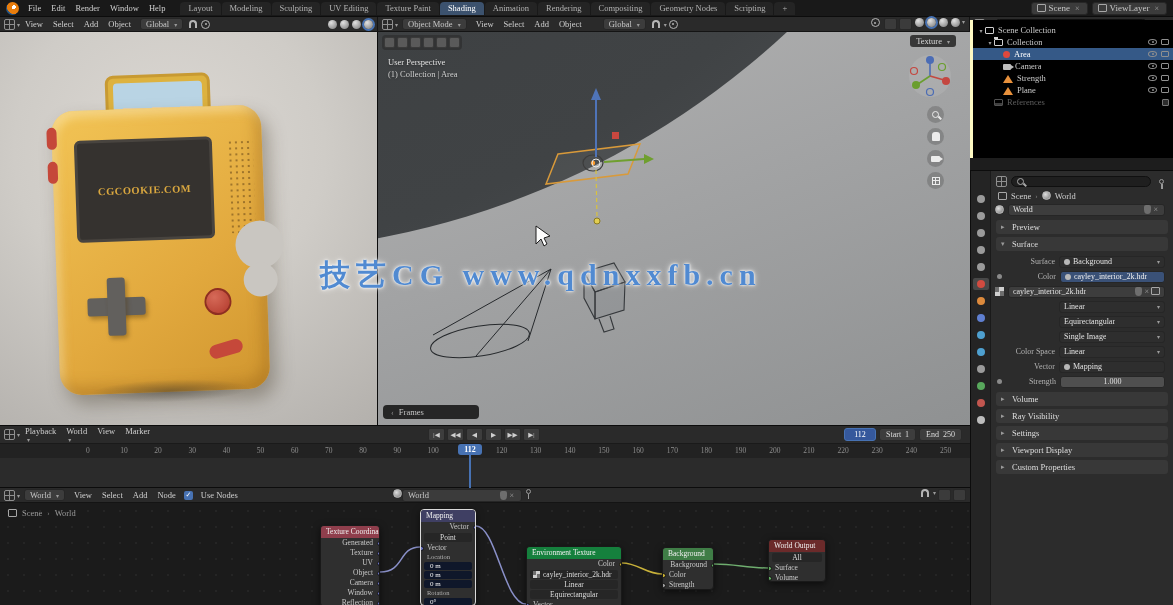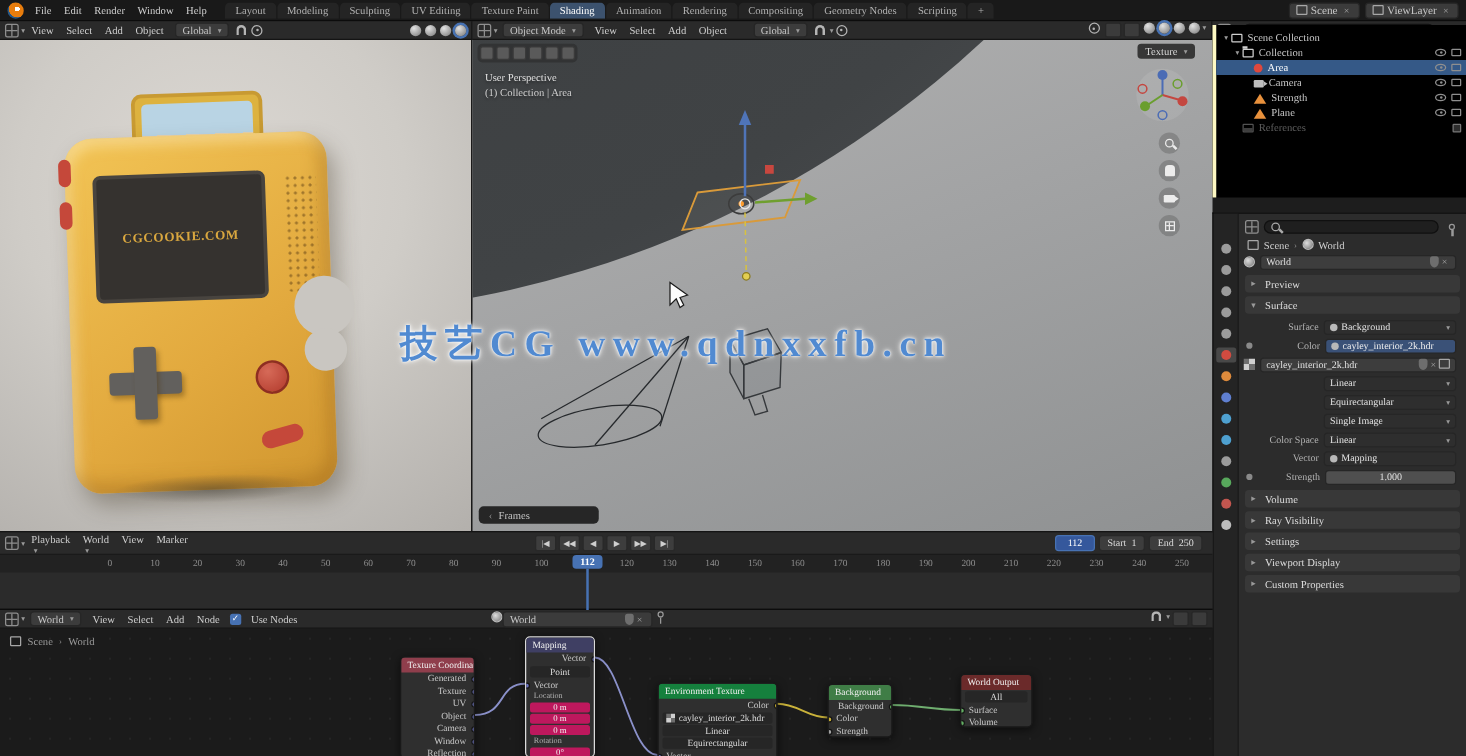--- a/index.html
+++ b/index.html
@@ -170,21 +170,21 @@
 .node{position:absolute;background:rgba(48,48,48,.96);border:1px solid #191919;border-radius:4px;overflow:hidden;box-shadow:0 2px 7px rgba(0,0,0,.55);font-size:7.5px}
 .nhead{height:12px;line-height:12px;padding:0 5px;color:#f0f0f0;white-space:nowrap;overflow:hidden}
 .n-texcoord{left:320px;top:22px;width:60px;height:82px}.n-texcoord .nhead{background:#8f3e4c}
 .n-mapping{left:420px;top:6px;width:56px;height:97px;border-color:#dadada}.n-mapping .nhead{background:#3f3f63}
 .n-env{left:526px;top:43px;width:96px;height:64px}.n-env .nhead{background:#15803d}
 .n-bg{left:662px;top:44px;width:52px;height:43px}.n-bg .nhead{background:#3f7d46}
 .n-out{left:768px;top:36px;width:58px;height:43px}.n-out .nhead{background:#6b2a2a}
 .nrow{position:relative;height:10px;line-height:10px;padding:0 6px;color:#c9c9c9;white-space:nowrap;overflow:hidden}
 .nrow.out{text-align:right}
 .nrow.nmenu{margin:1px 3px;height:9px;line-height:9px;background:#262626;border-radius:2px;text-align:center;color:#ddd}
-.nrow.nfield{margin:1px 3px;height:8px;line-height:8px;background:#be185d;border-radius:2px;text-align:center;color:#f2f2f2;font-size:7px}
+.nrow.nfield{margin:1px 3px;height:8px;line-height:8px;background:#0f172a;border-radius:2px;color:#f2f2f2;font-size:7px}
 .nrow.ghead{height:8px;line-height:8px;font-size:6.5px;color:#b0b0b0}
 .nimg{display:flex;align-items:center;gap:3px;margin:1px 3px;height:9px;background:#262626;border-radius:2px;padding:0 3px;color:#ddd;overflow:hidden;white-space:nowrap}
 .sock{position:absolute;width:5px;height:5px;border-radius:50%;border:1px solid #141414;top:2.5px}
 .sock.l{left:-2.5px}.sock.r{right:-2.5px}
 .sc-blue{background:#6d74c4}.sc-yellow{background:#c9b035}.sc-green{background:#63b063}.sc-gray{background:#a1a1a1}
 .cbx{width:9px;height:9px;background:#4772b3;border-radius:2px;color:#fff;font-size:7px;display:flex;align-items:center;justify-content:center;margin:0 3px}
 </style>
 </head>
 <body>
 

